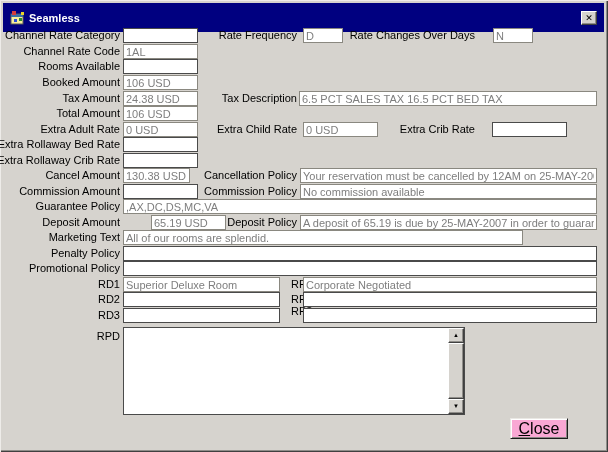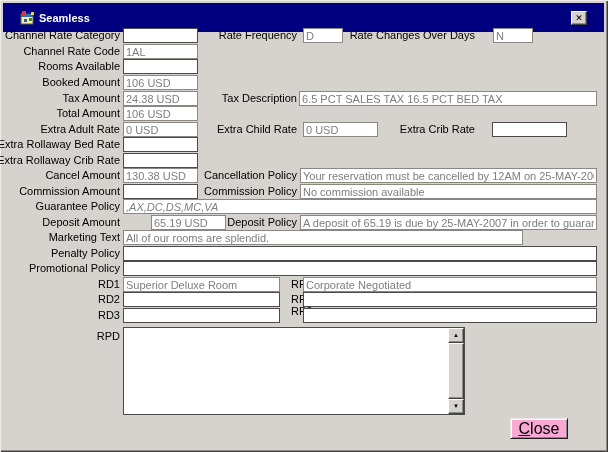--- a/index.html
+++ b/index.html
@@ -4,21 +4,21 @@
 <style>
   * { box-sizing: border-box; margin: 0; padding: 0; }
   html,body { font-family: "Liberation Sans", "DejaVu Sans", sans-serif; background:#fff; }
   .window {
     position: relative; width: 608px; height: 452px; background: #d6d3ce;
     box-shadow: inset 1px 1px 0 #eeece9, inset -1px -1px 0 #404040, inset -2px -2px 0 #8f8d89;
     overflow: hidden; font-size: 11px; color:#000;
   }
   .titlebar {
     position:absolute; left:3px; top:3px; right:4px; height:29px;
-    background:#000080; display:flex; align-items:center; padding:0 17px;
+    background:#000080; display:flex; align-items:center; padding:0 7px;
   }
   .titlebar .title { color:#fff; font-weight:bold; font-size:11px; margin-left:4px; white-space:nowrap; }
   .xbtn {
     margin-left:auto; width:16px; height:14px; background:#d6d3ce; cursor:default;
     border:1px solid; border-color:#ffffff #404040 #404040 #ffffff;
     box-shadow: inset -1px -1px 0 #8f8d89;
     font-size:9px; font-weight:bold; text-align:center; line-height:12px; color:#000;
   }
   .lbl { position:absolute; height:15px; line-height:15px; text-align:right; white-space:nowrap; color:#000; }
   .lcol { left:-8px;  width:128px; }
@@ -102,23 +102,23 @@
 
   <input class="fld edit" style="left: 123px; top: 28px; width: 75px;" readonly="" value="">
   <input class="fld" style="left: 123px; top: 44px; width: 75px;" readonly="" value="1AL">
   <input class="fld edit" style="left: 123px; top: 59px; width: 75px;" readonly="" value="">
   <input class="fld" style="left: 123px; top: 75px; width: 75px;" readonly="" value="106 USD">
   <input class="fld" style="left: 123px; top: 91px; width: 75px;" readonly="" value="24.38 USD">
   <input class="fld" style="left: 123px; top: 106px; width: 75px;" readonly="" value="106 USD">
   <input class="fld" style="left: 123px; top: 122px; width: 75px;" readonly="" value="0 USD">
   <input class="fld edit" style="left: 123px; top: 137px; width: 75px;" readonly="" value="">
   <input class="fld edit" style="left: 123px; top: 153px; width: 75px;" readonly="" value="">
-  <input class="fld" style="left: 123px; top: 168px; width: 75px;" readonly="" value="130.38 USD">
+  <input class="fld" style="left: 123px; top: 168px; width: 67px;" readonly="" value="130.38 USD">
   <input class="fld edit" style="left: 123px; top: 184px; width: 75px;" readonly="" value="">
-  <input class="fld" style="left: 123px; top: 199px; width: 474px; font-style: italic;" readonly="" value=",AX,DC,DS,MC,VA">
+  <input class="fld" style="left: 123px; top: 199px; width: 474px;" readonly="" value=",AX,DC,DS,MC,VA">
   <input class="fld" style="left: 123px; top: 215px; width: 75px; margin-left: 28px;" readonly="" value="65.19 USD">
   <input class="fld" style="left: 123px; top: 230px; width: 400px;" readonly="" value="All of our rooms are splendid.">
   <input class="fld edit" style="left: 123px; top: 246px; width: 474px;" readonly="" value="">
   <input class="fld edit" style="left: 123px; top: 261px; width: 474px;" readonly="" value="">
   <input class="fld" style="left: 123px; top: 277px; width: 157px;" readonly="" value="Superior Deluxe Room">
   <input class="fld edit" style="left: 123px; top: 292px; width: 157px;" readonly="" value="">
   <input class="fld edit" style="left: 123px; top: 308px; width: 157px;" readonly="" value="">
 
   <input class="fld" style="left: 303px; top: 28px; width: 40px;" readonly="" value="D">
   <input class="fld" style="left: 493px; top: 28px; width: 40px;" readonly="" value="N">

